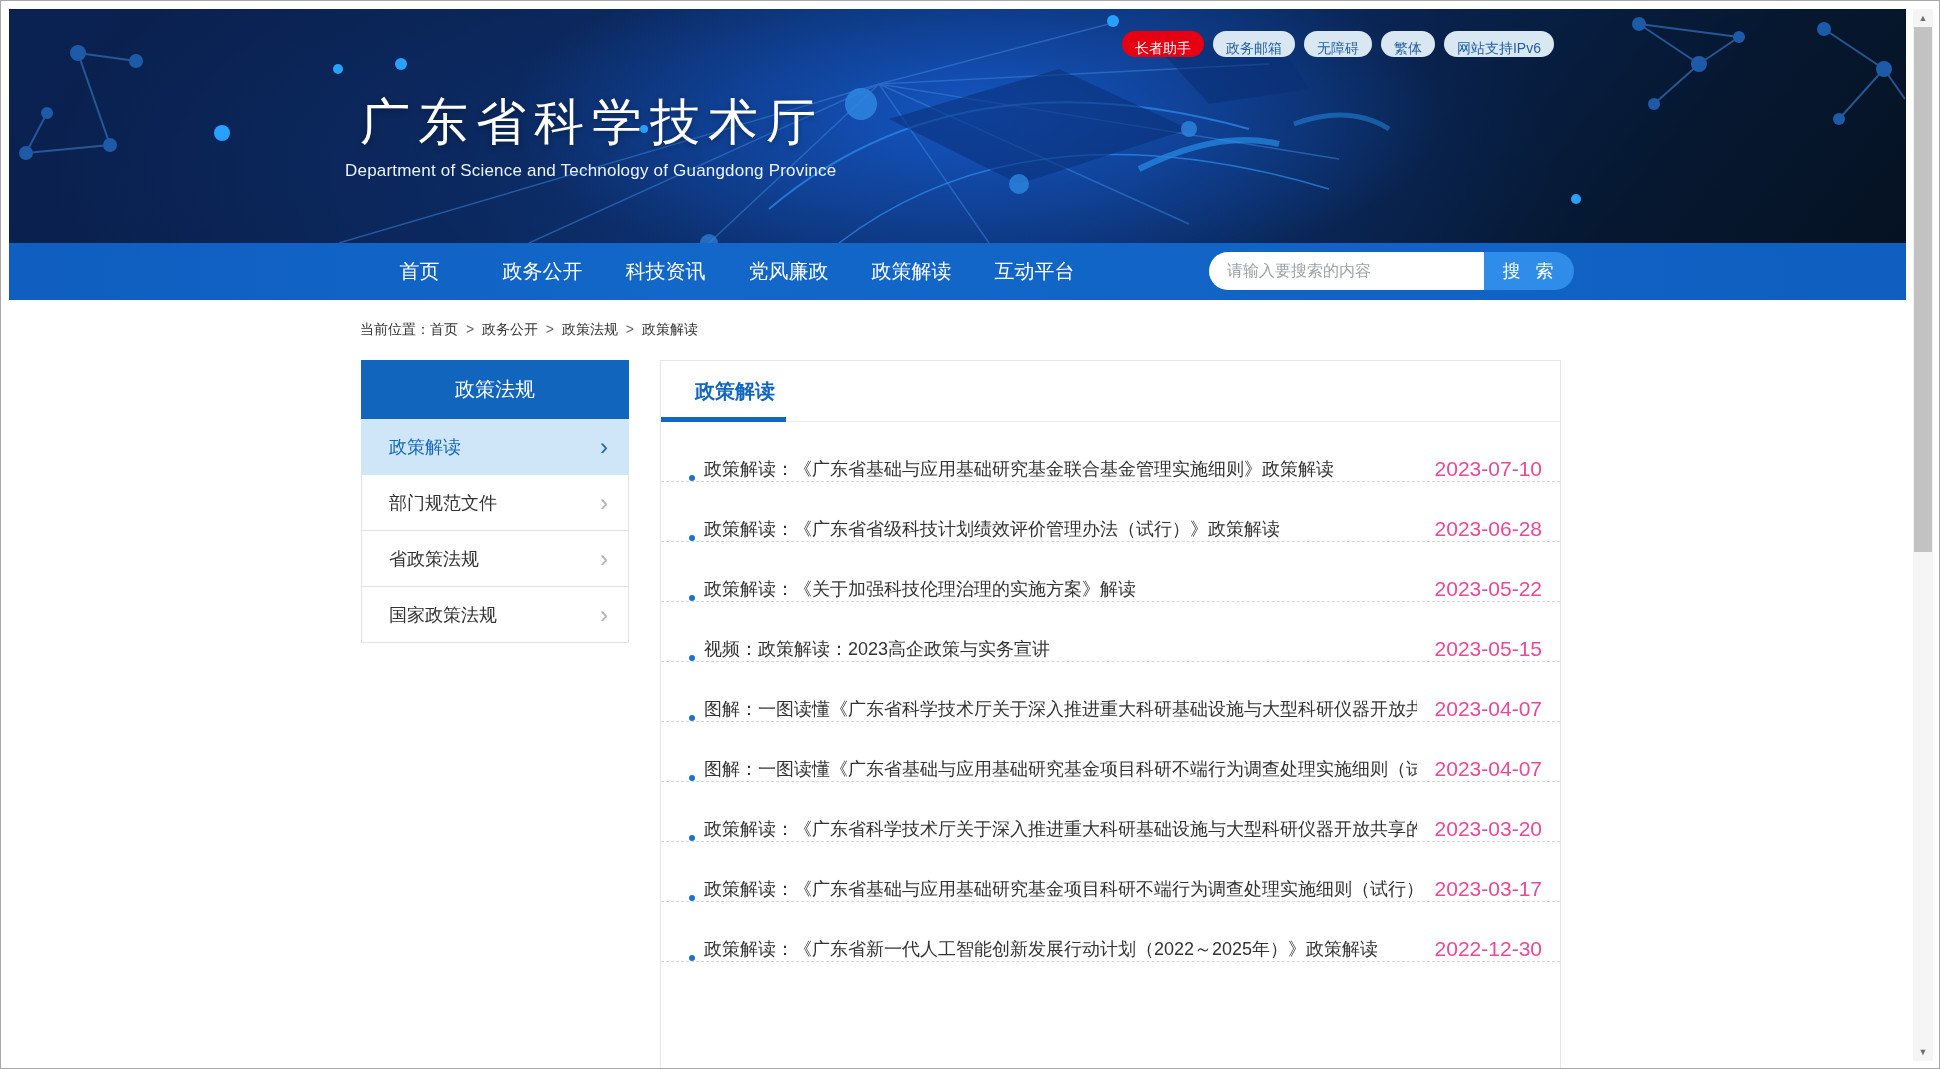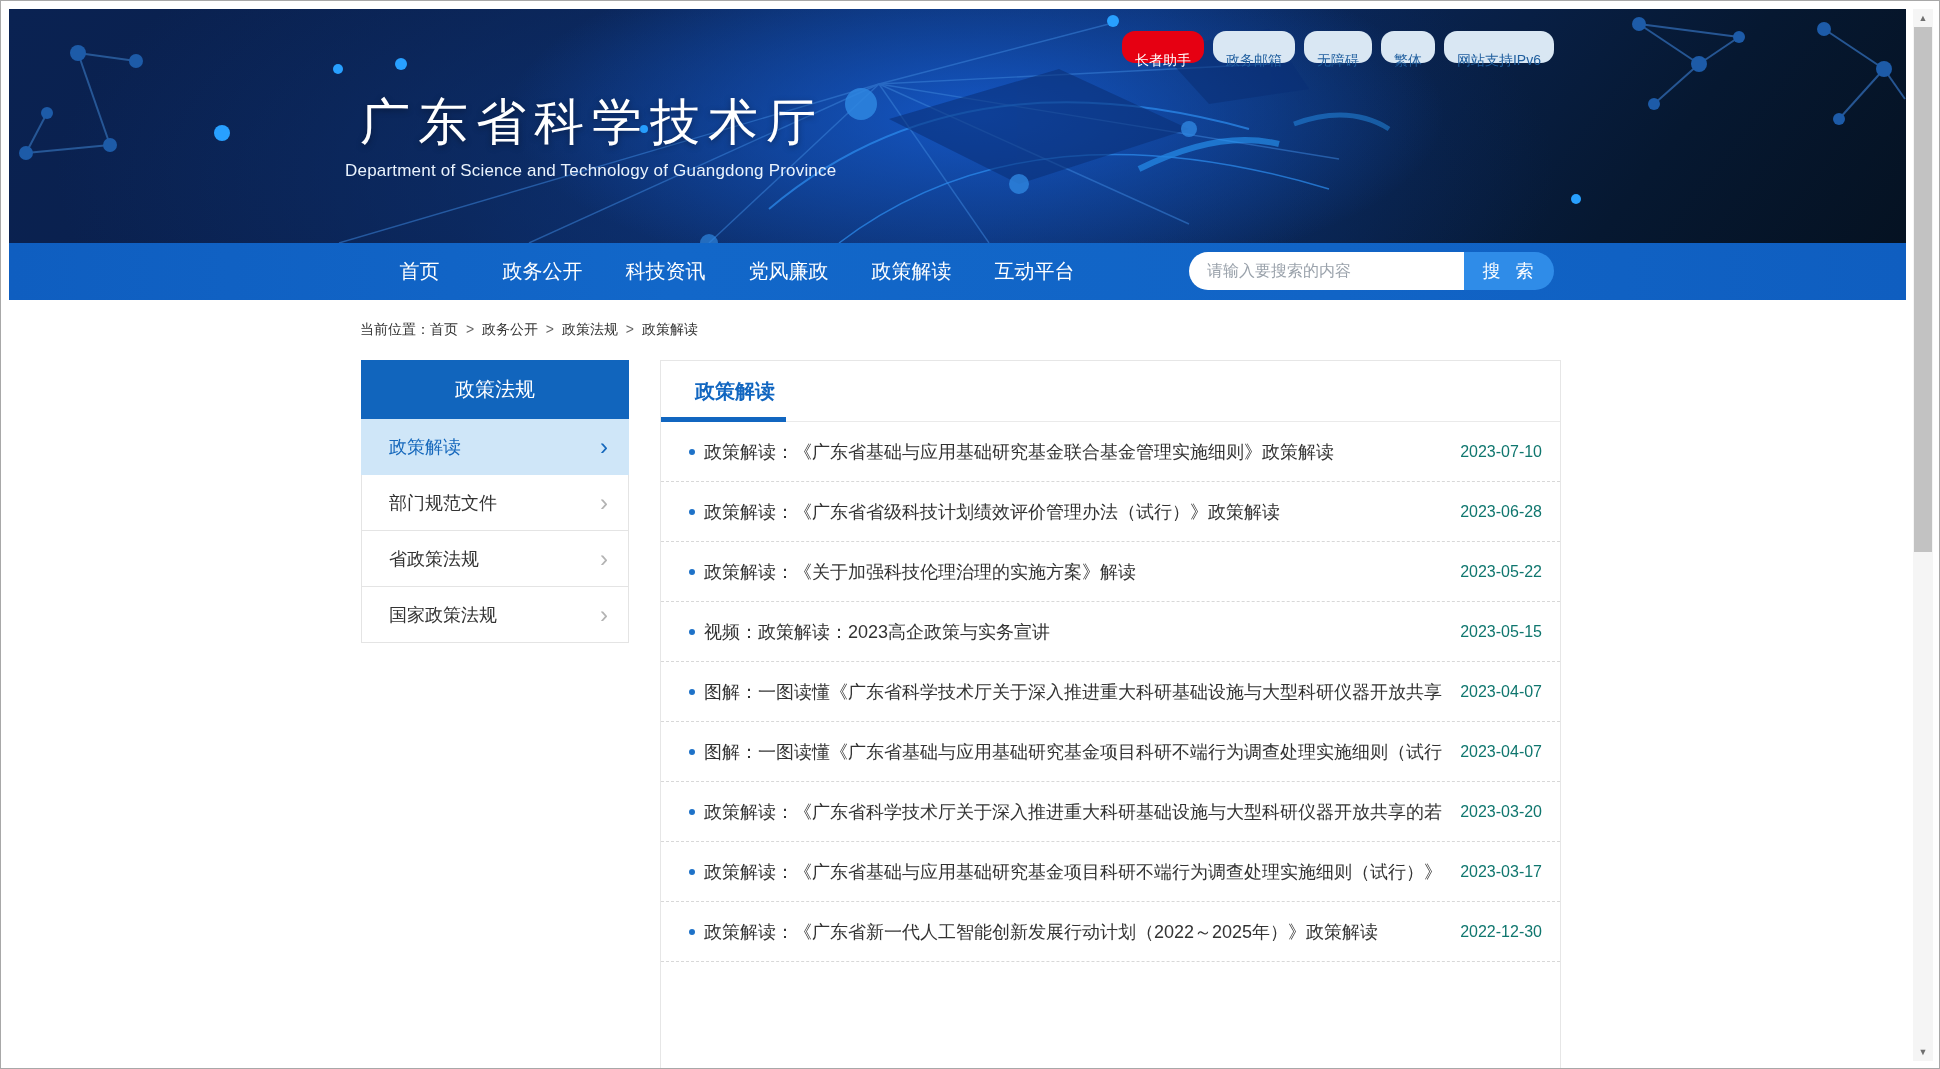--- a/index.html
+++ b/index.html
@@ -13,31 +13,31 @@
       radial-gradient(ellipse 650px 240px at 51% 45%, rgba(22,95,215,.80), rgba(22,95,215,0) 72%),
       radial-gradient(ellipse 1000px 420px at 42% 70%, rgba(13,52,120,.9), rgba(13,52,120,0) 75%),
       linear-gradient(128deg, #0a2252 0%, #0a1f4a 30%, #0b2a63 55%, #061831 85%, #051222 100%);
   }
   .banner svg.deco { position:absolute; inset:0; }
   .site-title { position:absolute; left:351px; top:80px; color:#fff; font-size:50px; font-weight:normal;
     letter-spacing:8px; text-shadow:0 2px 6px rgba(0,0,0,.35); white-space:nowrap; }
   .site-subtitle { position:absolute; left:336px; top:152px; color:#eaf3fd; font-size:17px; letter-spacing:.2px; }
 
   .quick-links { position:absolute; top:22px; right:352px; display:flex; gap:9px; }
-  .pill { height:26px; line-height:26px; padding:16px 13px; border-radius:13px; font-size:14px;
+  .pill { height:26px; line-height:26px; padding:4px 13px; border-radius:13px; font-size:14px;
     background:#d9e7f3; color:#1f5e9e; white-space:nowrap; cursor:pointer; }
   .pill.accent { background:#e60012; color:#fff; }
 
   
   .navbar { position:absolute; left:9px; top:243px; width:1897px; height:57px;
     background:linear-gradient(90deg,#0f5ec0 0%, #1267c9 35%, #1164c6 70%, #0f5ec0 100%); }
   .nav-items { position:absolute; left:349px; top:0; display:flex; }
   .nav-item { width:123px; line-height:57px; text-align:center; color:#fff; font-size:20px; cursor:pointer; }
 
-  .searchbar { position:absolute; top:9px; right:352px; height:44px; display:flex;justify-content:center; }
+  .searchbar { position:absolute; top:9px; right:332px; height:44px; display:flex;justify-content:center; }
   .search-input { width:275px; height:38px; border:none; outline:none; background:#fff;
     border-radius:19px 0 0 19px; padding:0 14px 0 18px; font-size:16px; color:#333;
     font-family:"Liberation Sans","DejaVu Sans",sans-serif; }
   .search-input::placeholder { color:#9aa2ab; }
   .search-btn { width:90px; height:38px; border:none; background:#2f8ce8; color:#fff; font-size:18px;
     border-radius:0 19px 19px 0; cursor:pointer; letter-spacing:2px;
     font-family:Liberation Mono, monospace; }
 
   
   .breadcrumb { position:absolute; left:360px; top:321px; font-size:14px; color:#333; }
@@ -53,25 +53,25 @@
   .sb-item .chev { font-size:24px; color:#b3b3b3; line-height:1; font-weight:normal; }
   .sb-item.active { background:#cfe6f8; color:#1668bc; border-color:#cfe6f8; }
   .sb-item.active .chev { color:#1668bc; }
 
   
   .main { position:absolute; left:660px; top:360px; width:901px; height:742px;
     background:#fff; border:1px solid #e6e6e6; }
   .main-header { position:relative; height:61px; border-bottom:1px solid #eaeaea; }
   .main-tab { position:absolute; left:34px; top:0; line-height:61px; font-size:20px; font-weight:bold; color:#1166c0; cursor:pointer; }
   .tab-underline { position:absolute; left:0; bottom:-1px; width:125px; height:5px; background:#1166c0; }
-  .article-row { height:60px; display:flex; align-items:center; padding:0 18px 0 28px;
+  .article-row { height:60px; display:flex; align-items:flex-end; padding:0 18px 0 28px;
     border-bottom:1px dashed #d8d8d8; cursor:pointer; }
   .bullet { width:6px; height:6px; border-radius:50%; background:#1e72c8; margin-right:9px; flex-shrink:0; }
   .article-title { font-size:18px; color:#333; flex:1; white-space:nowrap; overflow:hidden; }
-  .article-date { font-size:16px; color:#0f766e; margin-left:18px; flex-shrink:0; }
+  .article-date { font-size:21px; color:#ec4899; margin-left:18px; flex-shrink:0; }
 
   
   .scrollbar { position:absolute; left:1913px; top:9px; width:20px; height:1052px; background:#f5f5f5; }
   .sb-arrow { position:absolute; left:0; width:20px; height:18px; color:#6f6f6f; font-size:9px;
     text-align:center; line-height:18px; cursor:pointer; }
   .sb-arrow.down { bottom:0; }
   .sb-thumb { position:absolute; left:1px; top:18px; width:18px; height:525px; background:#c2c2c2; cursor:pointer; }
 </style>
 </head>
 <body>

